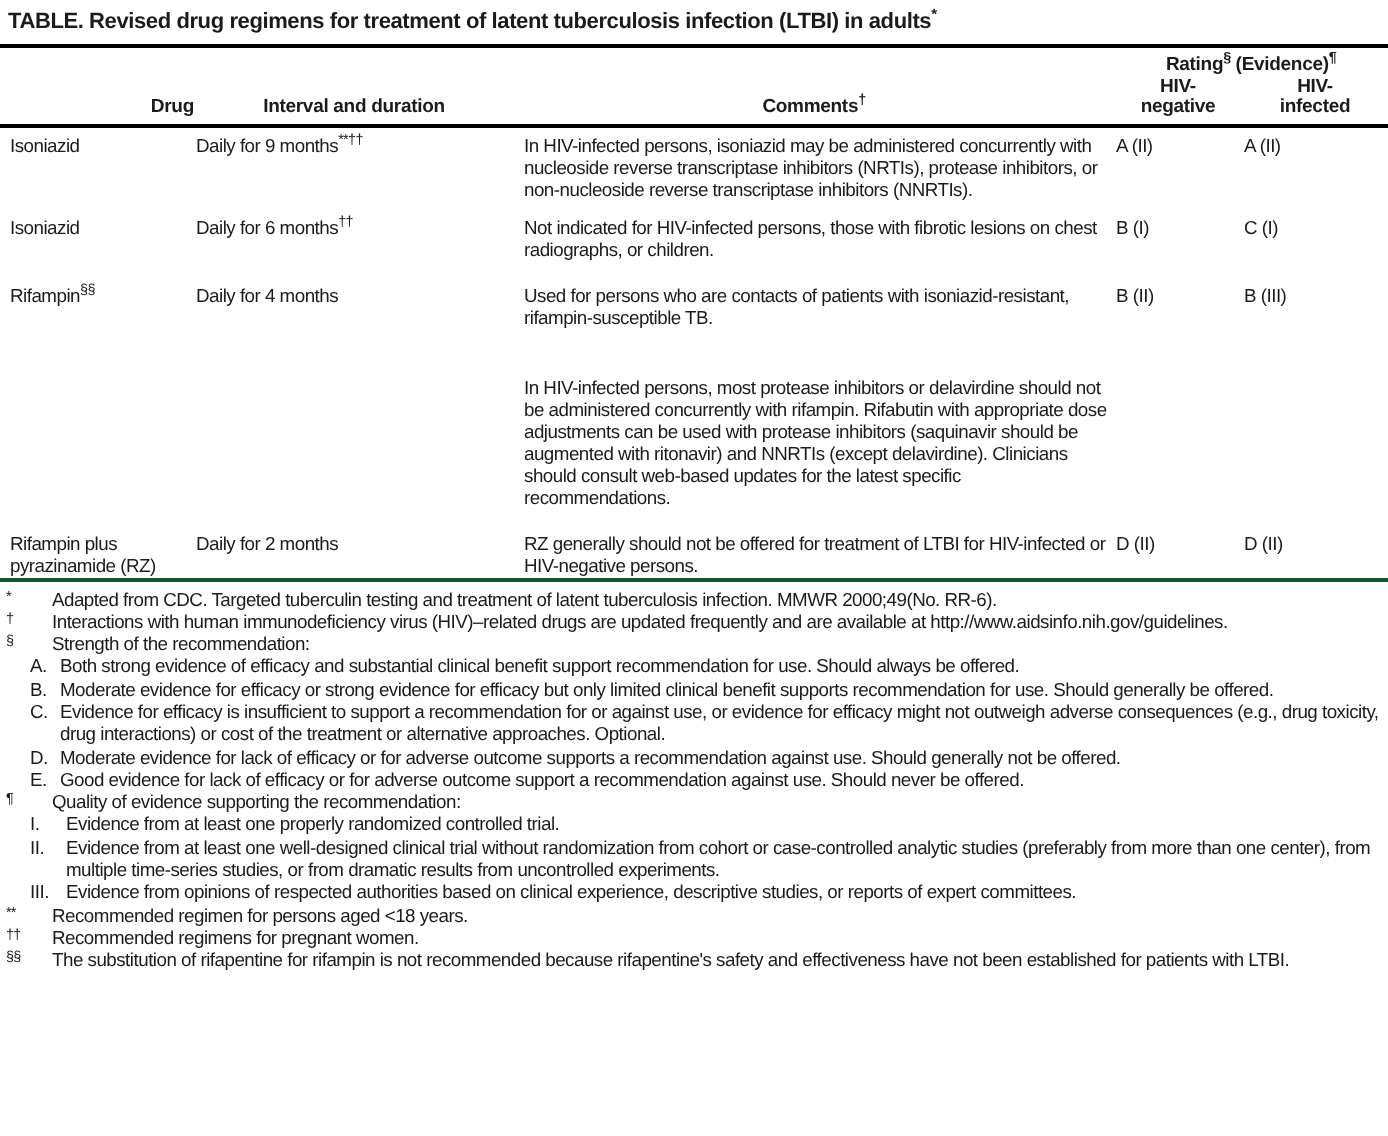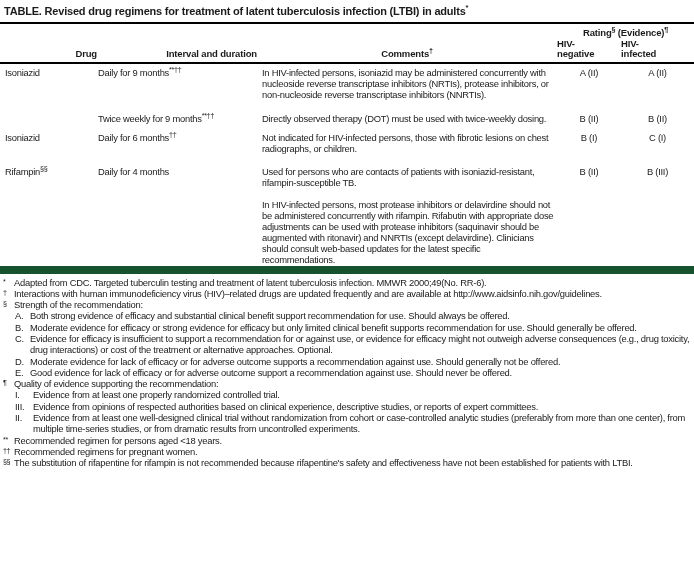--- a/index.html
+++ b/index.html
@@ -24,21 +24,21 @@
     line-height: 13px;
   }
   .title sup { font-size: 7.5px; line-height: 0; }
 
   
   table.regimens {
     width: 694px;
     table-layout: fixed;
     border-collapse: collapse;
     border-top: 2px solid #000;
-    border-bottom: 8px solid #14532d;
+    border-bottom: 2px solid #14532d;
   }
   col.c-drug     { width: 97px; }
   col.c-interval { width: 160px; }
   col.c-comments { width: 300px; }
   col.c-hivneg   { width: 64px; }
   col.c-hivinf   { width: 73px; }
 
   thead th {
     font-weight: 700;
     font-size: 9.5px;
@@ -50,36 +50,36 @@
     text-align: center;
     padding-top: 4px;
     white-space: nowrap;
   }
   tr.head-row2 th {
     vertical-align: bottom;
     border-bottom: 2px solid #000;
     padding-bottom: 2px;
   }
   th.h-drug { text-align: right; padding-left: 5px; }
-  th.h-interval { text-align: right; }
+  th.h-interval { text-align: center; }
   th.h-comments { text-align: center; }
-  th.h-hiv { text-align: left; }
+  th.h-hiv { text-align: center; }
   sup.mk { font-size: 7.2px; line-height: 0; vertical-align: super; letter-spacing: -0.3px; }
 
   tbody td {
     vertical-align: top;
     font-size: 9.4px;
     line-height: 11px;
     letter-spacing: -0.25px;
   }
   td.drug { padding-left: 5px; padding-right: 4px; margin-left: 44px; }
   td.comments { padding-left: 5px; padding-right: 2px; }
-  td.rating { text-align: center; }
+  td.rating { text-align: left; }
   p.cmt { margin: 0; }
-  p.cmt + p.cmt { margin-top: 11px; }
+  p.cmt + p.cmt { margin-top: 24px; }
 
   tr.r0 td { padding-top: 3px; }
   tr.r1 td { padding-top: 12px; }
   tr.r2 td { padding-top: 7px; }
   tr.r3 td { padding-top: 16px; }
   tr.r4 td { padding-top: 11px; }
   tr.r5 td { padding-top: 11px; }
   tr.r6 td { padding-top: 2px; padding-bottom: 2px; }
 
   
@@ -91,21 +91,21 @@
   }
   .fn { display: flex; align-items: flex-start; }
   .fn-marker {
     flex: 0 0 11px;
     max-width: 11px;
     font-size: 7.2px;
     line-height: 11.3px;
     transform: translateY(-1.5px);
     letter-spacing: -0.4px;
   }
-  .fn-text { flex: 1; }
+  .fn-text { flex: 1; margin-left: 12px; }
   .fn-subs { margin-left: 12px; }
   .fn-sub { display: flex; align-items: flex-start; }
   .fn-sub-label { flex: 0 0 15px; max-width: 15px; }
   .fn-sub.roman .fn-sub-label { flex: 0 0 18px; max-width: 18px; }
   .fn-sub-text { flex: 1; }
 </style>
 </head>
 <body>
 
 <div class="page">
@@ -142,47 +142,47 @@
     <tbody>
       <tr class="r0">
         <td class="drug"><span>Isoniazid</span><sup class="mk"></sup></td>
         <td class="interval"><span>Daily for 9 months</span><sup class="mk">**††</sup></td>
         <td class="comments">
             <p class="cmt">In HIV-infected persons, isoniazid may be administered concurrently with nucleoside reverse transcriptase inhibitors (NRTIs), protease inhibitors, or non-nucleoside reverse transcriptase inhibitors (NNRTIs).</p>
           </td>
         <td class="rating">A (II)</td>
         <td class="rating">A (II)</td>
       </tr>
-      <tr class="r1">
-        <td class="drug"><span></span></td>
-        <td class="interval"><span>Twice weekly for 9 months</span><sup class="mk">**††</sup></td>
-        <td class="comments">
-            <p class="cmt">Directly observed therapy (DOT) must be used with twice-weekly dosing.</p>
-          </td>
-        <td class="rating">B (II)</td>
-        <td class="rating">B (II)</td>
-      </tr>
       <tr class="r2">
         <td class="drug"><span>Isoniazid</span></td>
         <td class="interval"><span>Daily for 6 months</span><sup class="mk">††</sup></td>
         <td class="comments">
             <p class="cmt">Not indicated for HIV-infected persons, those with fibrotic lesions on chest radiographs, or children.</p>
           </td>
         <td class="rating">B (I)</td>
         <td class="rating">C (I)</td>
       </tr>
       <tr class="r4">
         <td class="drug"><span>Rifampin</span><sup class="mk">§§</sup></td>
         <td class="interval"><span>Daily for 4 months</span></td>
         <td class="comments">
             <p class="cmt">Used for persons who are contacts of patients with isoniazid-resistant, rifampin-susceptible TB.</p>
             <p class="cmt">In HIV-infected persons, most protease inhibitors or delavirdine should not be administered concurrently with rifampin. Rifabutin with appropriate dose adjustments can be used with protease inhibitors (saquinavir should be augmented with ritonavir) and NNRTIs (except delavirdine). Clinicians should consult web-based updates for the latest specific recommendations.</p>
           </td>
         <td class="rating">B (II)</td>
         <td class="rating">B (III)</td>
+      </tr>
+      <tr class="r5">
+        <td class="drug"><span>Rifampin plus pyrazinamide (RZ)</span></td>
+        <td class="interval"><span>Daily for 2 months</span></td>
+        <td class="comments">
+            <p class="cmt">RZ generally should not be offered for treatment of LTBI for HIV-infected or HIV-negative persons.</p>
+          </td>
+        <td class="rating">D (II)</td>
+        <td class="rating">D (II)</td>
       </tr>
     </tbody>
   </table>
 
   <div class="footnotes">
 
     <div class="fn">
       <span class="fn-marker">*</span>
       <div class="fn-text">Adapted from CDC. Targeted tuberculin testing and treatment of latent tuberculosis infection. MMWR 2000;49(No. RR-6).</div>
     </div>
@@ -222,27 +222,27 @@
     <div class="fn">
       <span class="fn-marker">¶</span>
       <div class="fn-text">Quality of evidence supporting the recommendation:</div>
     </div>
     <div class="fn-subs">
       <div class="fn-sub roman">
           <span class="fn-sub-label">I.</span>
           <div class="fn-sub-text">Evidence from at least one properly randomized controlled trial.</div>
         </div>
       <div class="fn-sub roman">
+          <span class="fn-sub-label">II.</span>
+          <div class="fn-sub-text">Evidence from at least one well-designed clinical trial without randomization from cohort or case-controlled analytic studies (preferably from more than one center), from multiple time-series studies, or from dramatic results from uncontrolled experiments.</div>
+        </div>
+      <div class="fn-sub roman">
           <span class="fn-sub-label">III.</span>
           <div class="fn-sub-text">Evidence from opinions of respected authorities based on clinical experience, descriptive studies, or reports of expert committees.</div>
         </div>
-      <div class="fn-sub roman">
-          <span class="fn-sub-label">II.</span>
-          <div class="fn-sub-text">Evidence from at least one well-designed clinical trial without randomization from cohort or case-controlled analytic studies (preferably from more than one center), from multiple time-series studies, or from dramatic results from uncontrolled experiments.</div>
-        </div>
     </div>
 
     <div class="fn">
       <span class="fn-marker">**</span>
       <div class="fn-text">Recommended regimen for persons aged &lt;18 years.</div>
     </div>
 
     <div class="fn">
       <span class="fn-marker">††</span>
       <div class="fn-text">Recommended regimens for pregnant women.</div>

